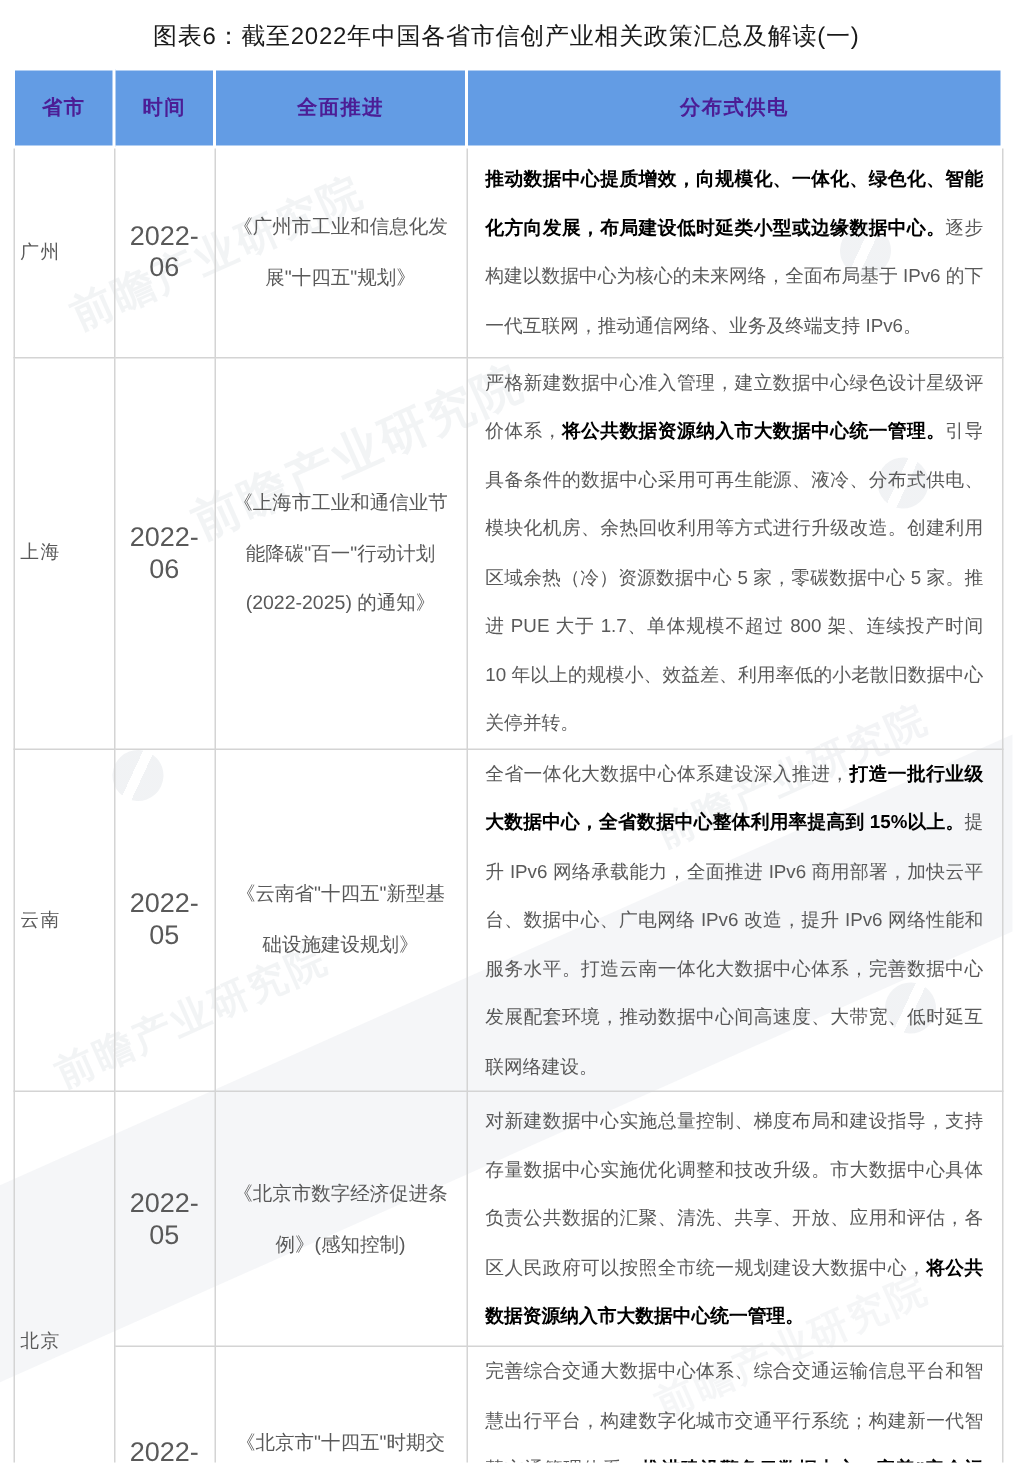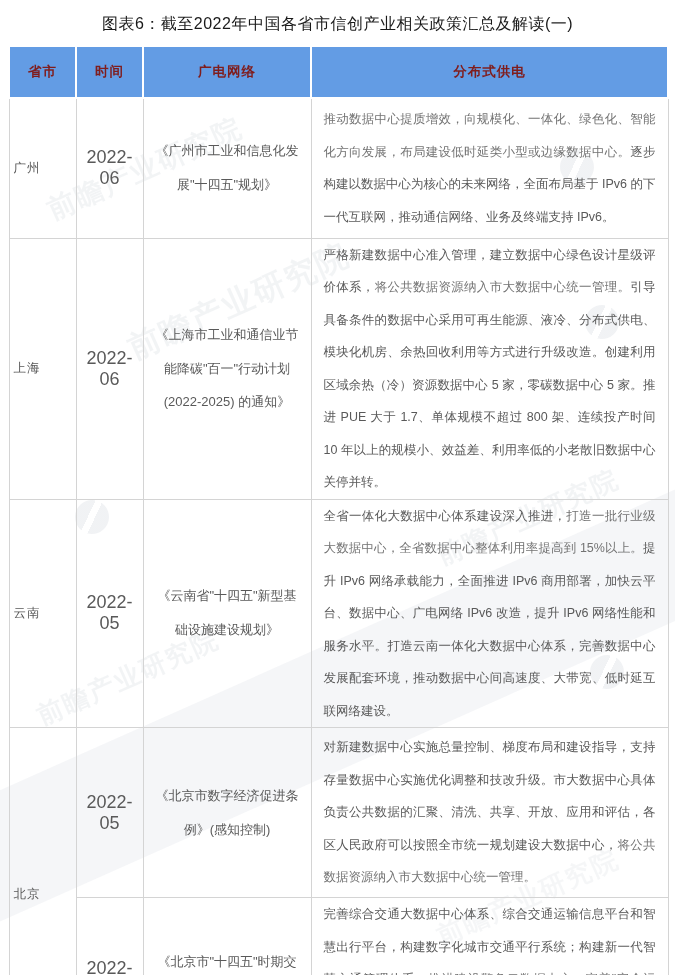--- a/index.html
+++ b/index.html
@@ -25,21 +25,21 @@
     width:659px;
     position:relative;
     z-index:2;
   }
   col.c-prov{width:67px;}
   col.c-time{width:67px;}
   col.c-policy{width:168px;}
   col.c-content{width:357px;}
   th{
     background:#639CE4;
-    color:#7f1d1d;
+    color:#4c1d95;
     font-size:13.5px;
     font-weight:bold;
     border:2px solid #ffffff;
     height:48px;
     letter-spacing:1px;
   }
   td{
     border:1px solid #d4d4d4;
     vertical-align:middle;
     color:#595959;
@@ -60,22 +60,22 @@
     padding:0 10px;
     line-height:2.6;
     font-size:13px;
   }
   td.content{
     padding:0 12px;
     line-height:2.6;
     text-align:justify;
   }
   td.content b{
-    font-weight:normal;
-    color:#737373;
+    font-weight:bold;
+    color:#000000;
   }
   tr.r1{height:140px;}
   tr.r2{height:238px;}
   tr.r3{height:192px;}
   tr.r4{height:170px;}
   tr.r5{height:123px;}
   
   .wm{
     position:absolute;
     pointer-events:none;
@@ -118,21 +118,21 @@
   <colgroup>
     <col class="c-prov">
       <col class="c-time">
       <col class="c-policy">
       <col class="c-content">
   </colgroup>
   <thead>
     <tr>
       <th>省市</th>
       <th>时间</th>
-      <th>广电网络</th>
+      <th>全面推进</th>
       <th>分布式供电</th>
     </tr>
   </thead>
   <tbody>
     <tr class="r1">
       <td class="prov">广州</td>
       <td class="time">2022-06</td>
       <td class="policy">《广州市工业和信息化发展"十四五"规划》</td>
       <td class="content"><span></span><b>推动数据中心提质增效，向规模化、一体化、绿色化、智能化方向发展，布局建设低时延类小型或边缘数据中心。</b><span>逐步构建以数据中心为核心的未来网络，全面布局基于 IPv6 的下一代互联网，推动通信网络、业务及终端支持 IPv6。</span></td>
     </tr>

